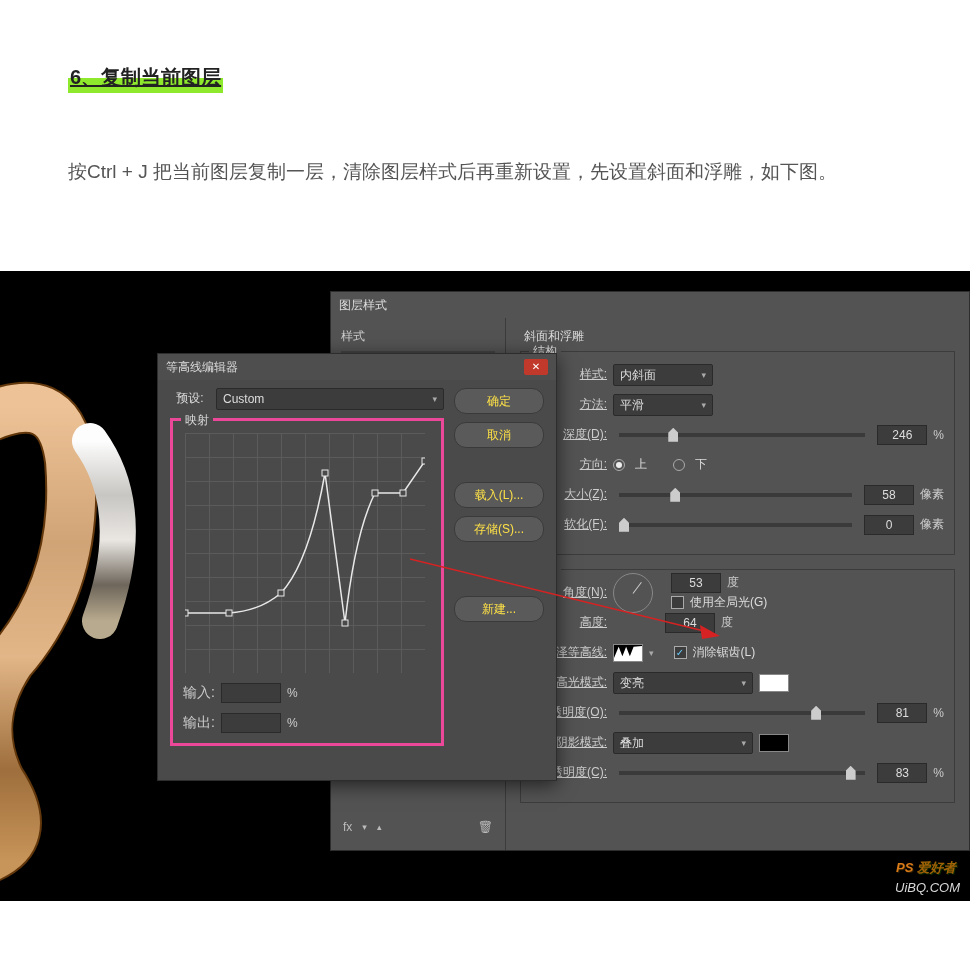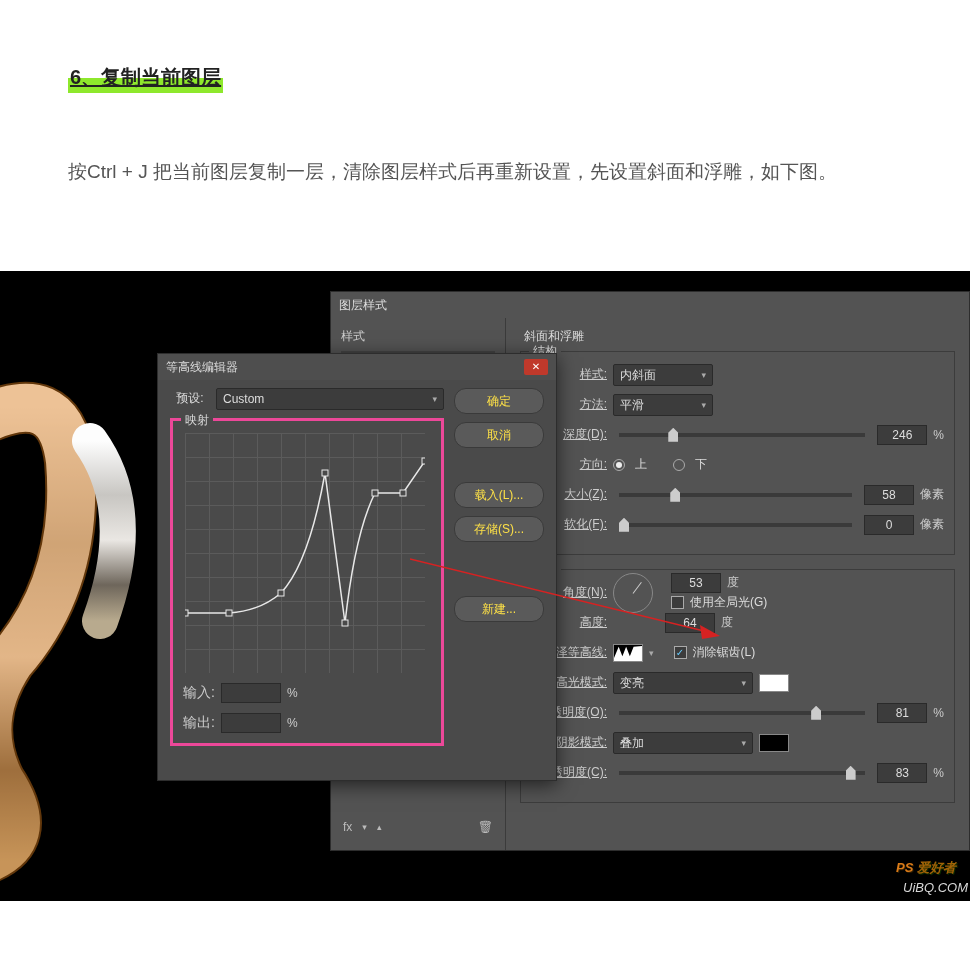--- a/index.html
+++ b/index.html
@@ -58,21 +58,21 @@
      repeating-linear-gradient(to bottom, #5b5b5b 0 1px, transparent 1px 24px);
      background-color: #4a4a4a; position: relative; margin: 6px 0 0 6px; }
   .curve-grid svg { position: absolute; inset: 0; }
   .io-row { display: flex; align-items: center; gap: 6px; margin-top: 10px; }
   .io-label { width: 36px; text-align: right; font-size: 14px; color: #ccc; }
   .io-box { width: 60px; height: 20px; background: #3c3c3c; border: 1px solid #2a2a2a; }
   .arrow-red { position: absolute; z-index: 8; pointer-events: none; }
   .watermark { position: absolute; left: 230px; top: 412px; z-index: 10; font-size: 21px; font-weight: 700; }
   .wm1 { color: #fff; text-shadow: 1px 1px 2px #000; }
   .wm2 { color: #2891d6; margin-left: 6px; text-shadow: 1px 1px 2px #000; }
-  .uibq { position: absolute; right: 2px; bottom: 6px; color: #d7d7d7; font-size: 13px; font-style: italic; }
+  .uibq { position: absolute; right: 10px; bottom: 6px; color: #d7d7d7; font-size: 13px; font-style: italic; }
   .badge { position: absolute; right: 14px; bottom: 24px; font-size: 13px; font-weight: 700; font-style: italic; }
 </style>
 </head>
 <body>
 
 <div class="page">
   <div class="heading">6、复制当前图层</div>
   <p class="desc">按Ctrl + J 把当前图层复制一层，清除图层样式后再重新设置，先设置斜面和浮雕，如下图。</p>
 </div>
 

